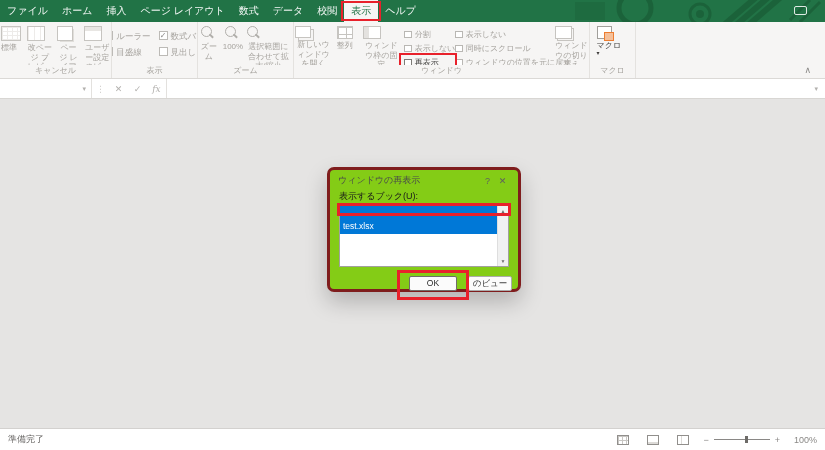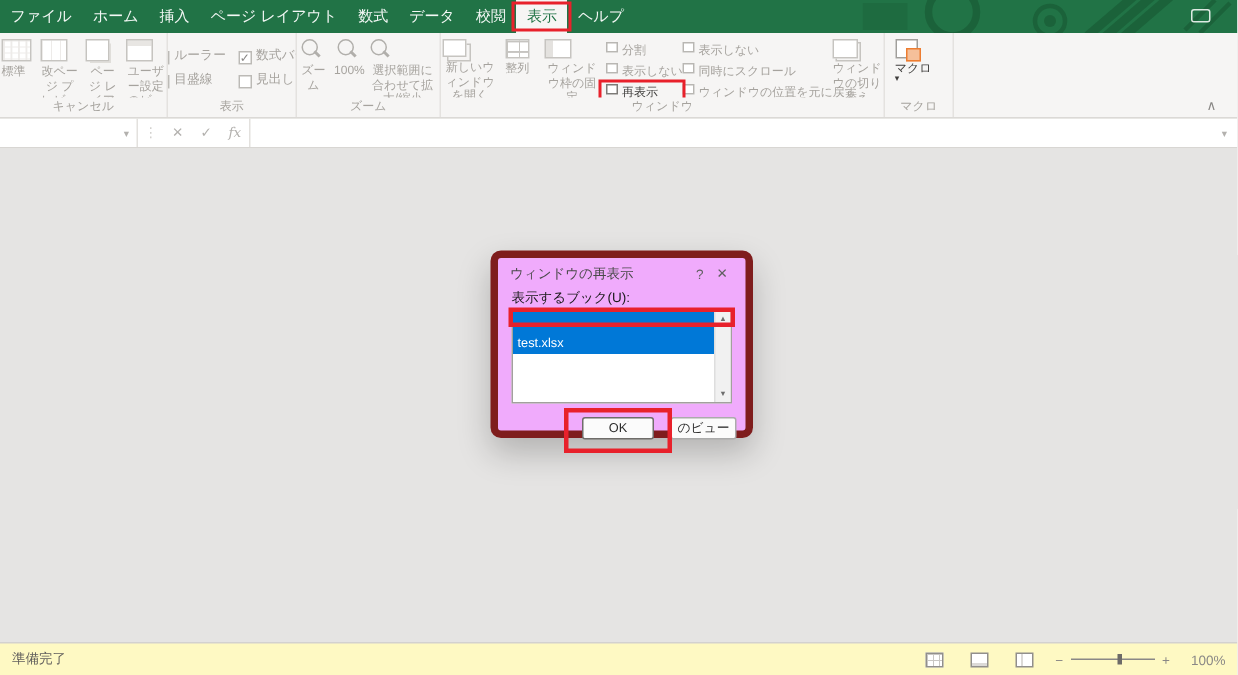--- a/index.html
+++ b/index.html
@@ -34,56 +34,56 @@
   .i-zoom::after{content:"";position:absolute;left:10px;top:10px;width:5px;height:1.5px;background:#b1afab;transform:rotate(45deg)}
   .i-win{width:18px;height:13px;position:relative}
   .i-win2{width:16px;height:12px;box-shadow:3px 3px 0 -1px #f6f5f4,3px 3px 0 0 #c6c4c0}
   .i-arrange{width:16px;height:13px;background-image:linear-gradient(#c6c4c0 1px,transparent 1px),linear-gradient(90deg,#c6c4c0 1px,transparent 1px);background-size:8px 7px}
   .i-freeze{width:18px;height:13px;background:linear-gradient(90deg,#e4e2df 5px,#fff 5px)}
   .i-switch{width:17px;height:13px;box-shadow:2px 2px 0 -1px #f6f5f4,2px 2px 0 0 #c6c4c0}
   .i-macro{width:15px;height:13px;border-color:#a19f9b;position:relative}
   .i-macro::after{content:"";position:absolute;right:-3px;bottom:-3px;width:8px;height:7px;background:#f5c09a;border:1px solid #ed7d31}
   
   .cbgrid{display:grid;grid-template-columns:auto auto;gap:4px 8px;padding-top:6px}
-  .cb{display:flex;align-items:flex-end;gap:3px;font-size:8.5px;color:#a6a39e;white-space:nowrap}
+  .cb{display:flex;align-items:flex-start;gap:3px;font-size:8.5px;color:#a6a39e;white-space:nowrap}
   .cb .box{width:9px;height:9px;border:1px solid #bcbab6;background:#fff;font-size:8px;line-height:8px;text-align:center;color:#8a8886}
   .cb .box span{visibility:hidden}
   .cb.checked .box span{visibility:visible}
   
   .smallcol{display:flex;flex-direction:column;justify-content:flex-start;gap:2px;padding-top:3px}
-  .smallrow{display:flex;align-items:flex-start;gap:3px;font-size:8px;color:#a6a39e;white-space:nowrap;position:relative;height:12px}
+  .smallrow{display:flex;align-items:center;gap:3px;font-size:8px;color:#a6a39e;white-space:nowrap;position:relative;height:12px}
   .smallrow.on{color:#3f3e3c}
   .sicon{width:8px;height:7px;background:#fff;border:1px solid #b9b7b3;flex:0 0 auto}
   .smallrow.on .sicon{border-color:#7d7b77}
   .collapse{position:absolute;right:14px;bottom:3px;color:#8a8886;font-size:9px;line-height:9px}
 
   
   .formulabar{position:absolute;top:79px;left:0;width:825px;height:20px;background:#fff;border-bottom:1px solid #d8d6d3;display:flex;align-items:center;z-index:3}
   .namebox{width:92px;height:100%;border-right:1px solid #e3e1de;display:flex;align-items:center;justify-content:flex-end;padding-right:5px;color:#b3b1ae;font-size:7px}
   .fdots{color:#d2d0cd;font-size:9px;padding:0 4px}
   .fbtn{width:19px;text-align:center;color:#b3b1ae;font-size:9px}
   .fx{font-family:"DejaVu Serif","Liberation Serif",serif;font-style:italic}
   .ffield{flex:1;height:100%;border-left:1px solid #e3e1de;position:relative}
   .fcaret{position:absolute;right:7px;top:6px;color:#b3b1ae;font-size:7px}
 
   
   .canvas{position:absolute;top:99px;left:0;width:825px;height:329px;background:#e5e4e3}
-  .statusbar{position:absolute;left:0;bottom:0;width:825px;height:22px;background:#fef9c3;border-top:1px solid #d3d1cf;display:flex;align-items:center;padding:0 8px;font-size:9px;color:#605e5c;z-index:3}
+  .statusbar{position:absolute;left:0;bottom:0;width:825px;height:22px;background:#ffffff;border-top:1px solid #d3d1cf;display:flex;align-items:center;padding:0 8px;font-size:9px;color:#605e5c;z-index:3}
   .sbright{margin-left:auto;display:flex;align-items:center;gap:14px;color:#8a8886}
   .vicons{display:flex;gap:18px}
   .vicon{width:12px;height:10px;border:1px solid #918f8c;background:#fff}
   .vicon.grid{background-image:linear-gradient(#c9c7c4 1px,transparent 1px),linear-gradient(90deg,#c9c7c4 1px,transparent 1px);background-size:4px 4px}
   .vicon.pl{background:linear-gradient(#fff 6px,#dcdad7 6px)}
   .vicon.pb{background:linear-gradient(90deg,#fff 3px,#dcdad7 3px,#dcdad7 4px,#fff 4px)}
   .slider{display:flex;align-items:center;gap:5px;font-size:9px}
   .track{width:56px;height:1px;background:#8a8886;position:relative}
   .thumb{position:absolute;left:55%;top:-3px;width:3px;height:7px;background:#6d6b68}
 
   
-  .dialog{position:absolute;left:327px;top:167px;width:175px;height:125px;background:#f0abfc;border:5px solid #7f1d1d;border-radius:7px;box-shadow:0 10px 22px rgba(0,0,0,.22);z-index:10;font-size:9px;color:#1a1a1a}
+  .dialog{position:absolute;left:327px;top:167px;width:194px;height:125px;background:#84cc16;border:3px solid #7f1d1d;border-radius:7px;box-shadow:0 10px 22px rgba(0,0,0,.22);z-index:10;font-size:9px;color:#1a1a1a}
   .dtitle{display:flex;align-items:center;height:19px;padding:2px 8px 0}
   .dtitle .t{flex:1;color:#4a4a4a}
   .dhelp,.dclose{width:15px;text-align:center;color:#5f5f5f;font-size:9px}
   .dlabel{padding:1px 9px 0;color:#1a1a1a}
   .listbox{position:relative;margin:2px 9px 0;height:62px;background:#fff;border:1px solid #a2a09d;display:flex}
   .litems{flex:1;overflow:hidden}
   .litem{height:13px;line-height:13px;padding:14px 3px;font-size:8.5px;white-space:nowrap}
   .litem.selected{background:#0078d7;color:#fff}
   .lscroll{width:11px;border-left:1px solid #dedede;background:#f1f1f1;display:flex;flex-direction:column;justify-content:space-between;align-items:center;font-size:5px;color:#6d6d6d;padding:2px 0}
   .dbuttons{display:flex;justify-content:flex-end;gap:11px;padding:9px 6px 0}

